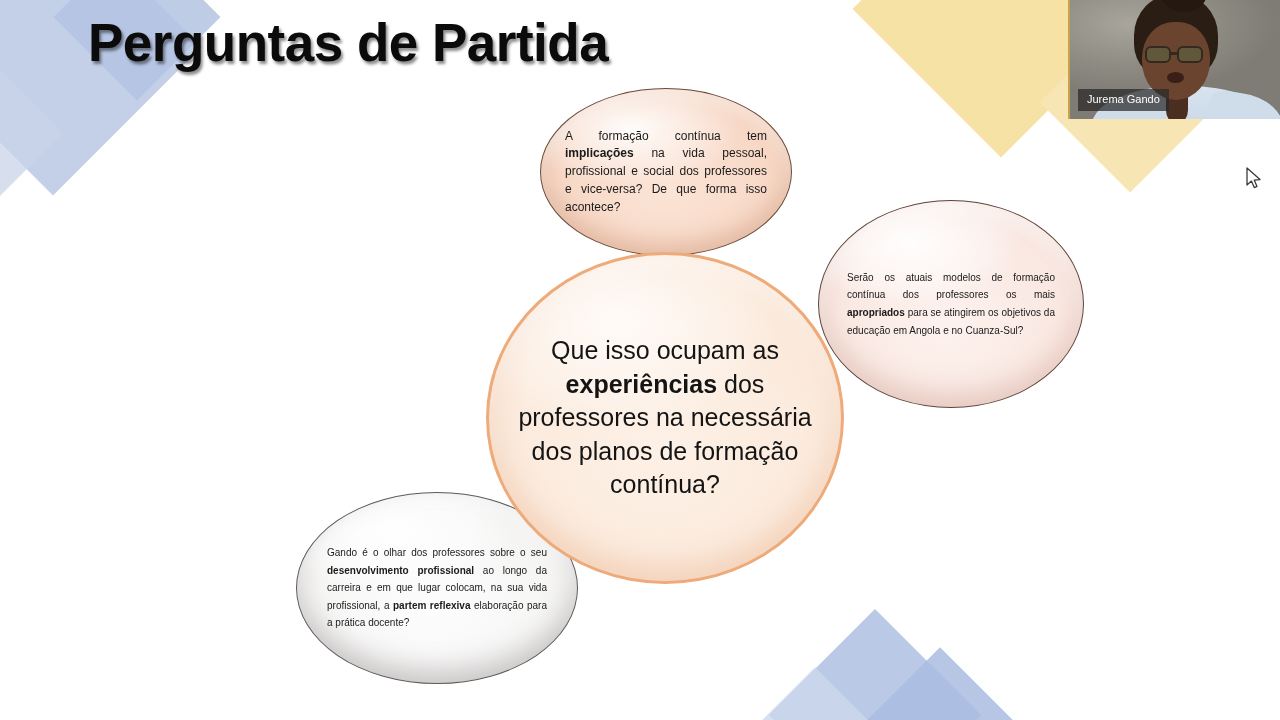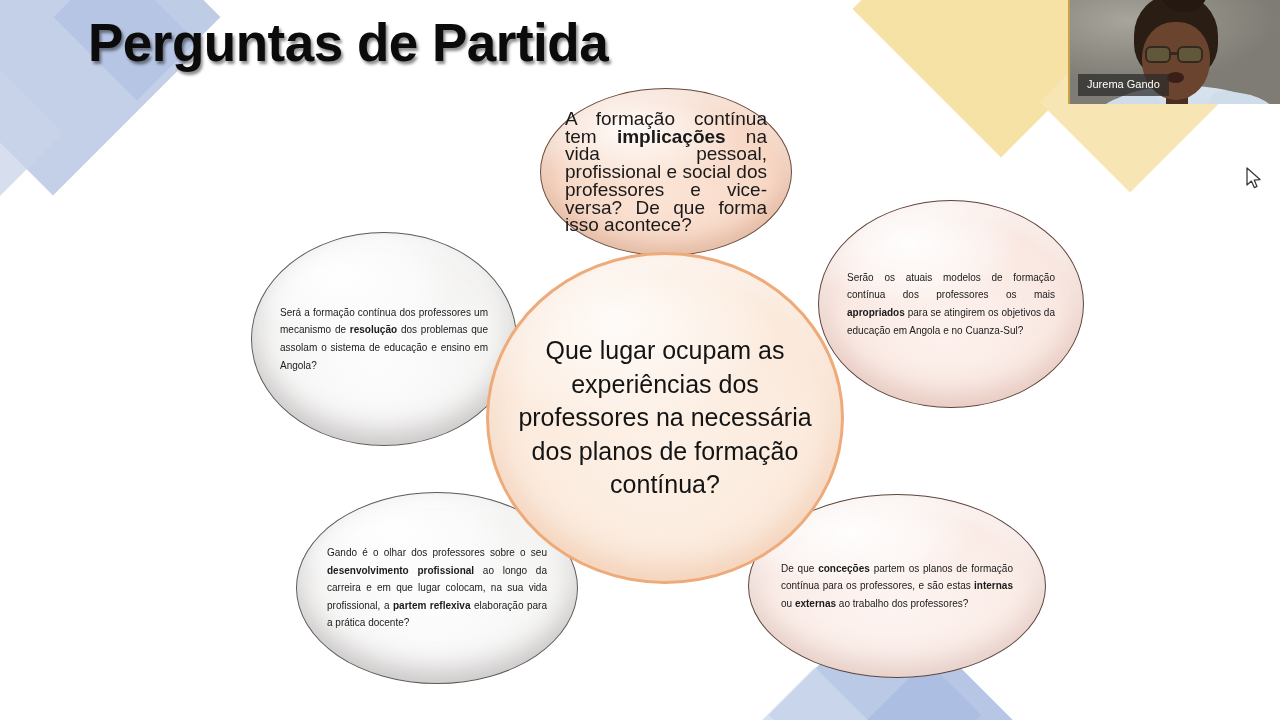--- a/index.html
+++ b/index.html
@@ -55,21 +55,21 @@
   
   #oval-top {
     left:540px; top:88px; width:252px; height:168px;
     background:
       radial-gradient(ellipse 62% 48% at 36% 24%, rgba(255,255,255,.92) 0%, rgba(255,255,255,.35) 48%, rgba(255,255,255,0) 72%),
       radial-gradient(ellipse 120% 120% at 50% 62%, #fbe4d6 0%, #f6d2be 55%, #eec0a7 100%);
     border:1.4px solid #6b4b3d;
     box-shadow: inset 0 -10px 22px rgba(196,138,106,.42), inset 0 8px 14px rgba(255,255,255,.55);
     z-index:3;
   }
-  #oval-top .txt { font-size:19px; line-height:17.8px; padding:0 24px; }
+  #oval-top .txt { font-size:12px; line-height:17.8px; padding:0 24px; }
 
   
   #oval-left {
     left:251px; top:232px; width:266px; height:214px;
     background:
       radial-gradient(ellipse 58% 42% at 34% 20%, rgba(255,255,255,.98) 0%, rgba(255,255,255,.5) 50%, rgba(255,255,255,0) 74%),
       radial-gradient(ellipse 130% 130% at 48% 60%, #fdfdfd 0%, #f2f1f0 48%, #dddbda 88%, #cfcdcb 100%);
     border:1.4px solid #5d5a58;
     box-shadow: inset 0 -12px 26px rgba(130,126,124,.4), inset 0 10px 16px rgba(255,255,255,.75);
     z-index:2;
@@ -123,25 +123,25 @@
     z-index:4;
   }
   #oval-center .ctxt {
     padding:0 22px;
     text-align:center;
     font-size:25px;
     line-height:33.5px;
     color:#141414;
     font-weight:400;
   }
-  #oval-center .ctxt b { font-weight:normal; }
+  #oval-center .ctxt b { font-weight:bold; }
 
   
   #video {
-    position:absolute; right:0; top:0; width:212px; height:104px;
+    position:absolute; right:0; top:0; width:212px; height:119px;
     overflow:hidden; z-index:20;
     border-left:2px solid #c7a24a;
     background:#8e8d86;
   }
   .vid-bg {
     position:absolute; inset:0;
     background:
       radial-gradient(ellipse 70% 60% at 28% 20%, #a8a69c 0%, #8d8b82 60%, #7e7c74 100%);
   }
   
@@ -215,38 +215,32 @@
   <div class="diamond d-bblue-1"></div>
   <div class="diamond d-bblue-2"></div>
   <div class="diamond d-bblue-3"></div>
 
   <div id="title">Perguntas de Partida</div>
 
   <div class="oval" id="oval-top">
     <div class="txt"><span>A formação contínua tem </span><b>implicações</b><span> na vida pessoal, profissional e social dos professores e vice-versa? De que forma isso acontece?</span></div>
   </div>
 
-  <div class="oval" id="oval-left">
-    <div class="txt"><span>Será a formação contínua dos professores um mecanismo de </span><b>resolução</b><span> dos problemas que assolam o sistema de educação e ensino em Angola?</span></div>
-  </div>
 
   <div class="oval" id="oval-right">
     <div class="txt"><span>Serão os atuais modelos de formação contínua dos professores os mais </span><b>apropriados</b><span> para se atingirem os objetivos da educação em Angola e no Cuanza-Sul?</span></div>
   </div>
 
   <div class="oval" id="oval-bl">
     <div class="txt"><span>Gando é o olhar dos professores sobre o seu </span><b>desenvolvimento profissional</b><span> ao longo da carreira e em que lugar colocam, na sua vida profissional, a </span><b>partem reflexiva</b><span> elaboração para a prática docente?</span></div>
   </div>
 
-  <div class="oval" id="oval-br">
-    <div class="txt"><span>De que </span><b>conceções</b><span> partem os planos de formação contínua para os professores, e são estas </span><b>internas</b><span> ou </span><b>externas</b><span> ao trabalho dos professores?</span></div>
-  </div>
 
   <div class="oval" id="oval-center">
-    <div class="ctxt"><span>Que lugar ocupam as </span><b>experiências</b><span> dos professores na necessária dos planos de formação contínua?</span></div>
+    <div class="ctxt"><span>Que isso ocupam as </span><b>experiências</b><span> dos professores na necessária dos planos de formação contínua?</span></div>
   </div>
 
   <div id="video">
     <div class="vid-bg"></div>
     <div class="v-shirt"></div>
     <div class="v-shirt-l"></div>
     <div class="v-shirt-r"></div>
     <div class="v-collar"></div>
     <div class="v-hair"></div>
     <div class="v-bun"></div>

